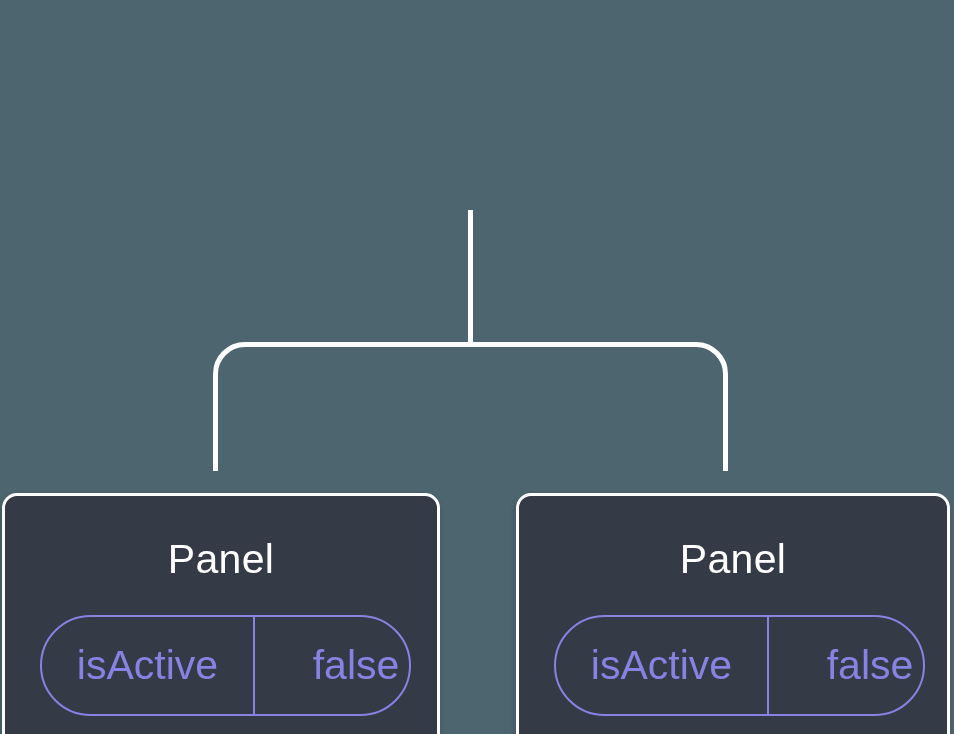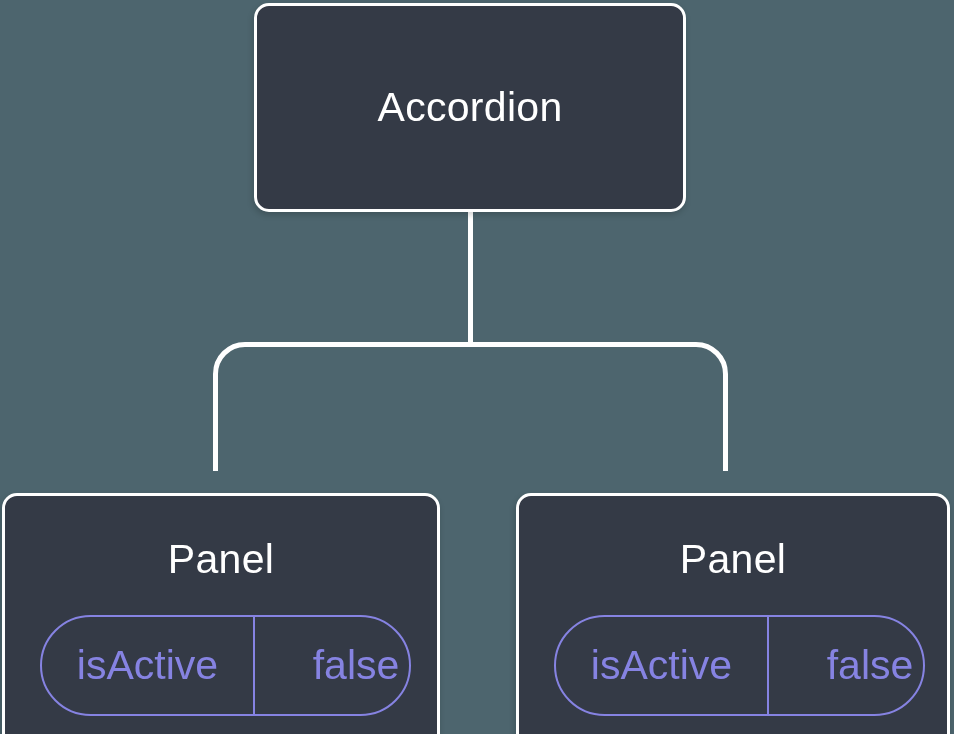--- a/index.html
+++ b/index.html
@@ -95,23 +95,20 @@
 </head>
 <body>
 
 <div class="stage">
 
   <svg class="connectors" width="954" height="734" viewBox="0 0 954 734">
     <path d="M470.5 210 L470.5 344.5" stroke="var(--connector)" stroke-width="5" fill="none"></path>
     <path d="M215.5 471 L215.5 374 A29.5 29.5 0 0 1 245 344.5 L696 344.5 A29.5 29.5 0 0 1 725.5 374 L725.5 471" stroke="var(--connector)" stroke-width="5" fill="none"></path>
   </svg>
 
-  <div class="node root-node">
-    <span class="node-label">Accordion</span>
-  </div>
 
   <div class="node panel-node left">
     <div class="node-label panel-title">Panel</div>
     <div class="state-pill">
       <div class="pill-cell key">isActive</div>
       <div class="pill-cell value">false</div>
     </div>
   </div>
 
   <div class="node panel-node right">

